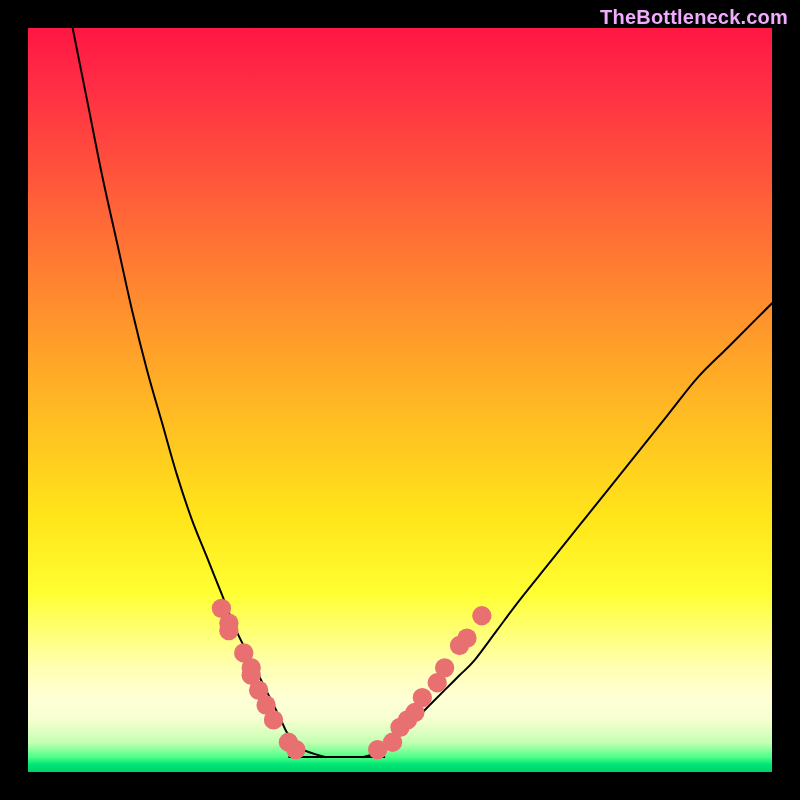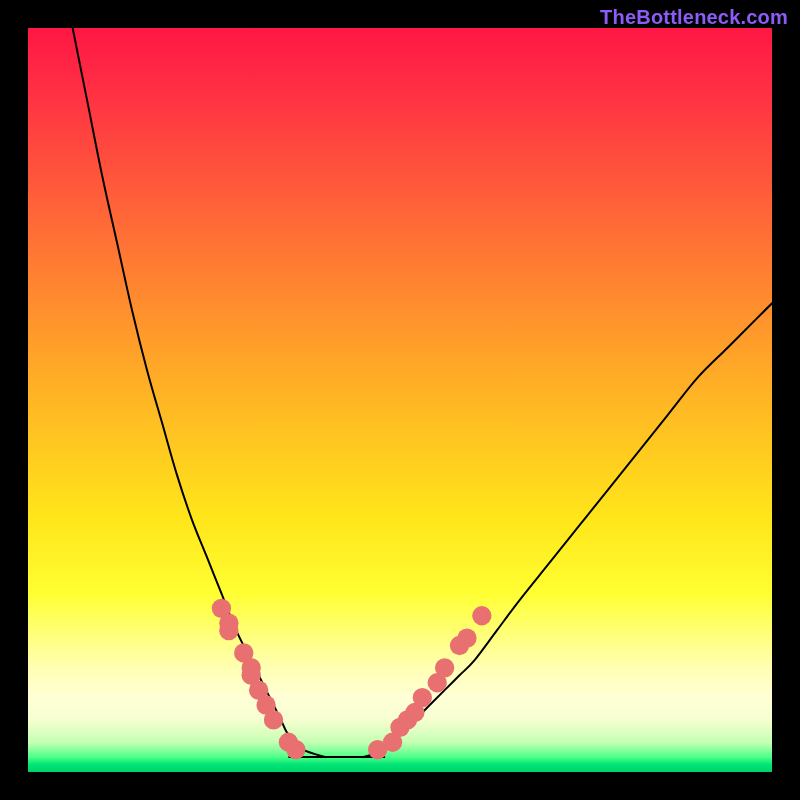--- a/index.html
+++ b/index.html
@@ -40,21 +40,21 @@
       #00d169 100%
     );
   }
   .watermark {
     position: absolute;
     top: 6px;
     right: 12px;
     font-family: Arial, Helvetica, sans-serif;
     font-size: 20px;
     font-weight: 600;
-    color: #8b5cf6;
+    color: #f0abfc;
     letter-spacing: 0.2px;
   }
   svg.overlay {
     position: absolute;
     left: 0;
     top: 0;
     width: 744px;
     height: 744px;
   }
 </style>

